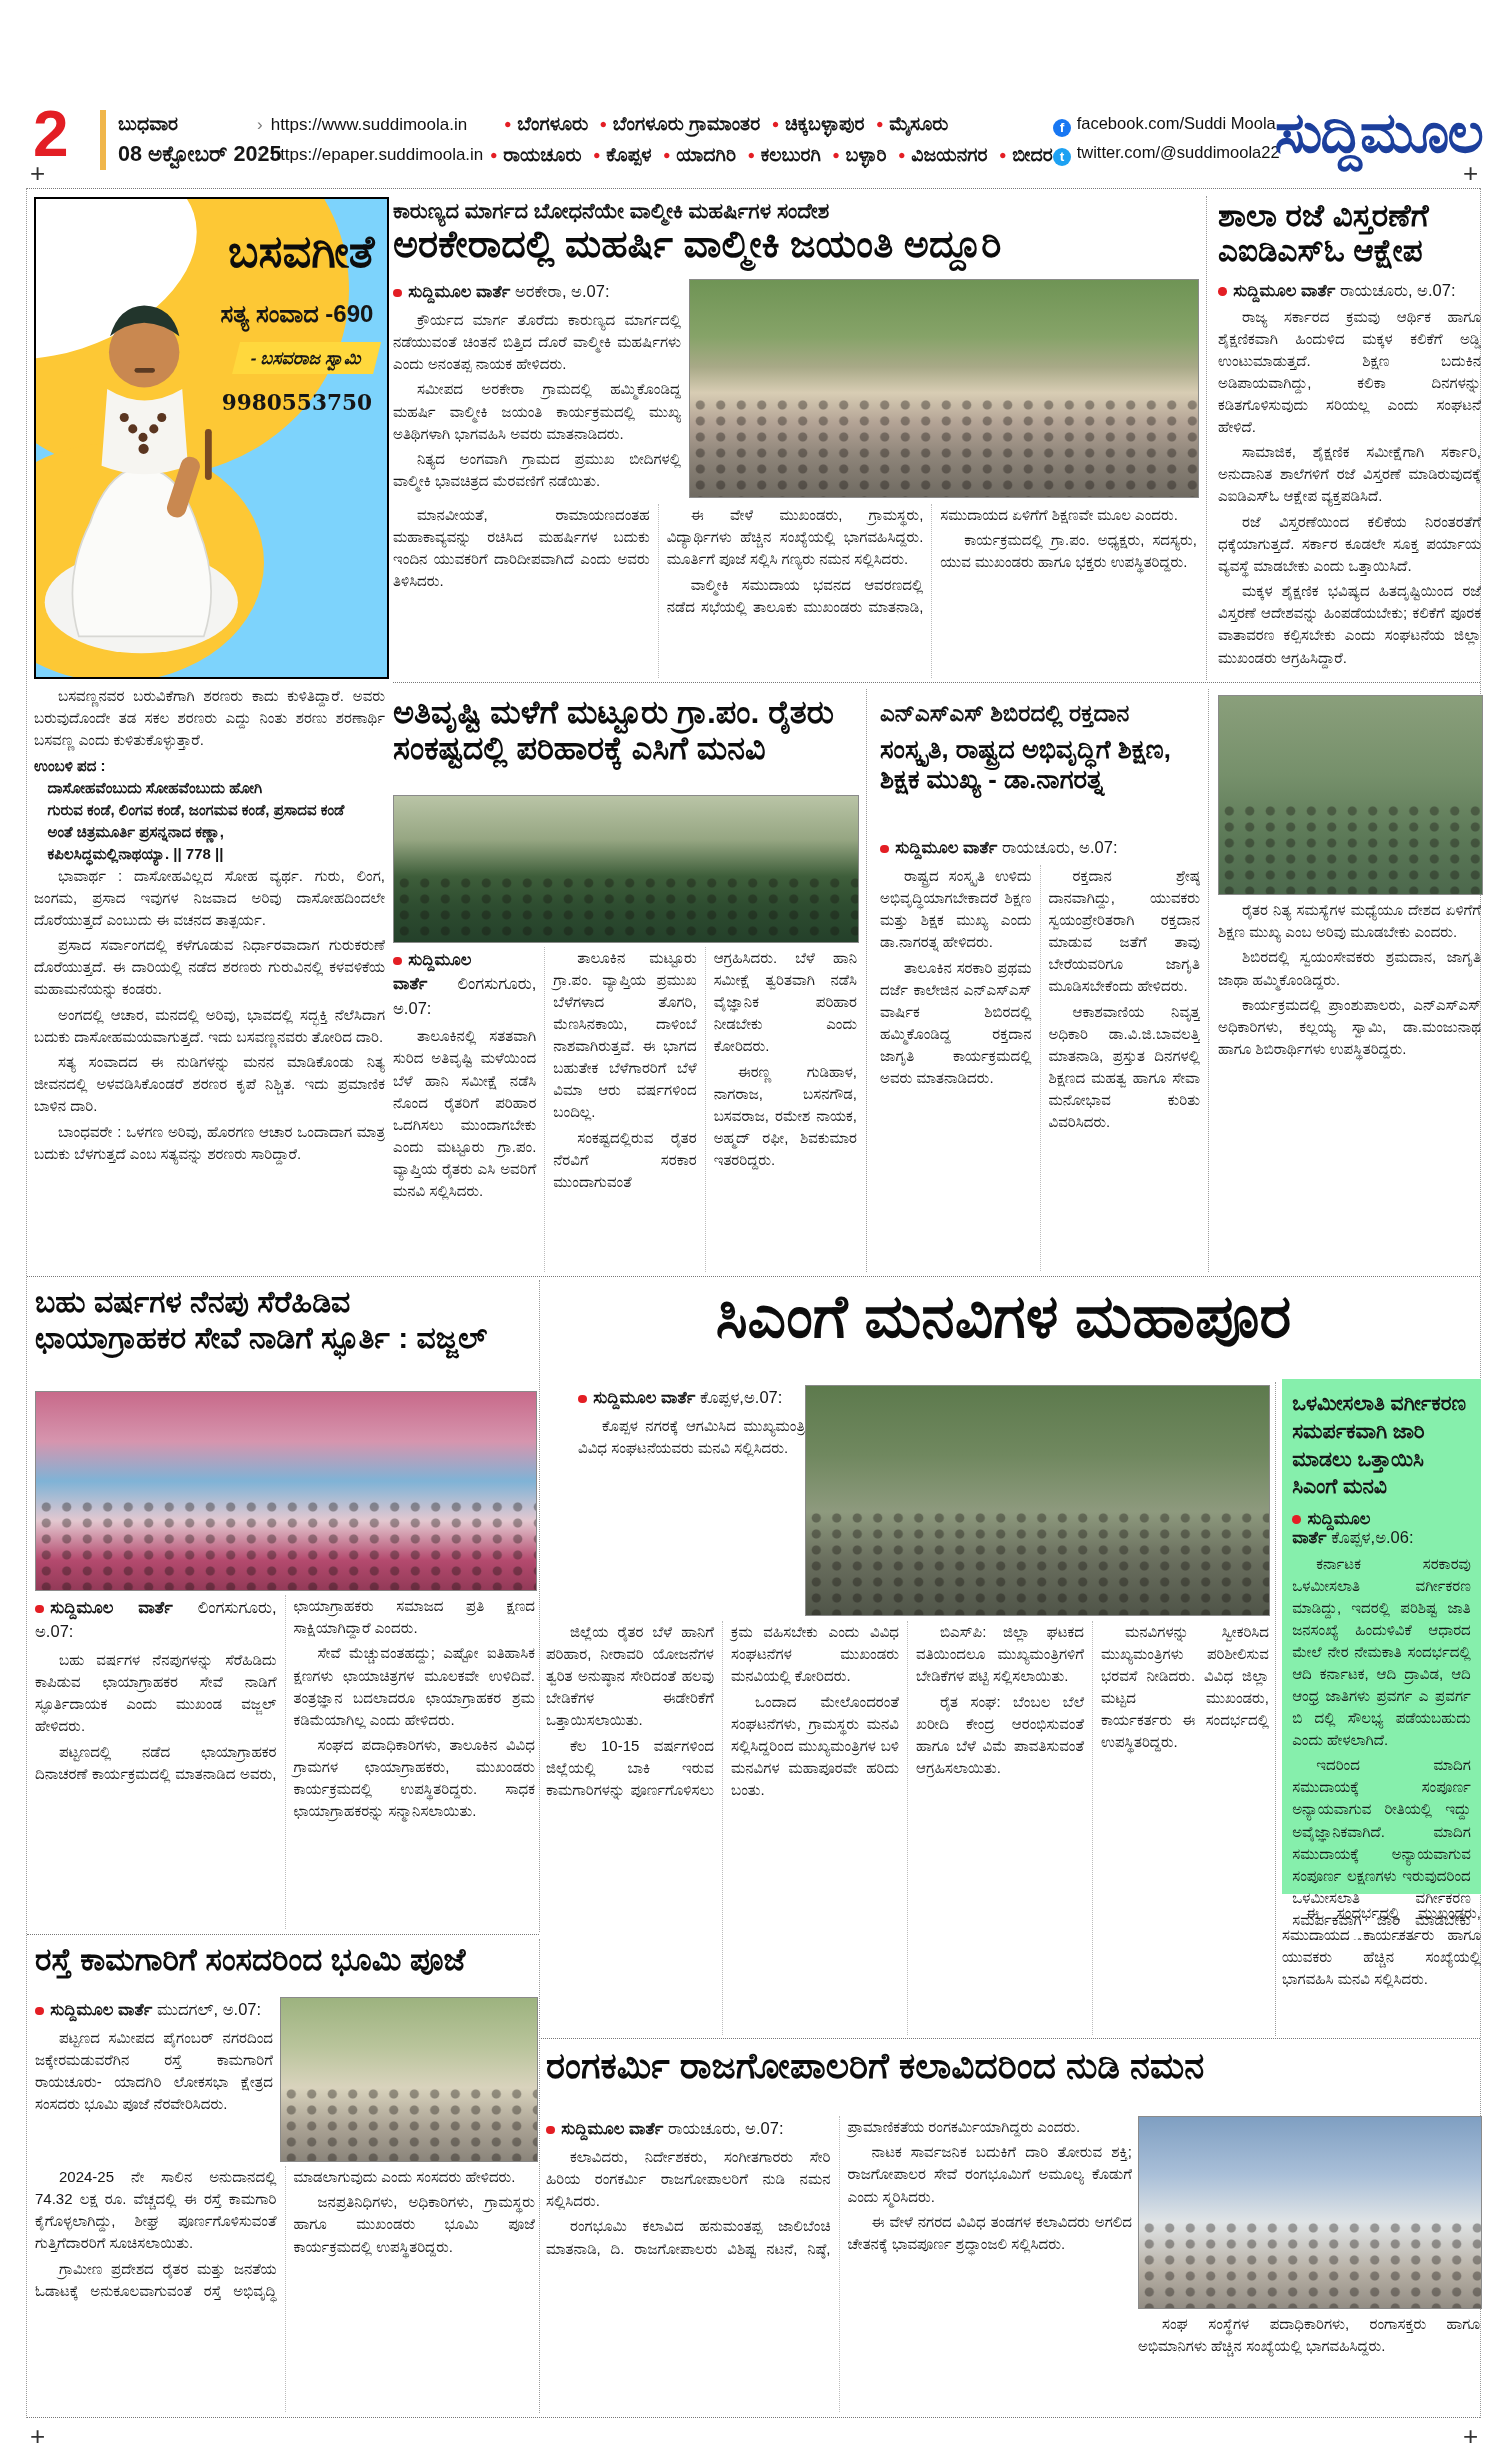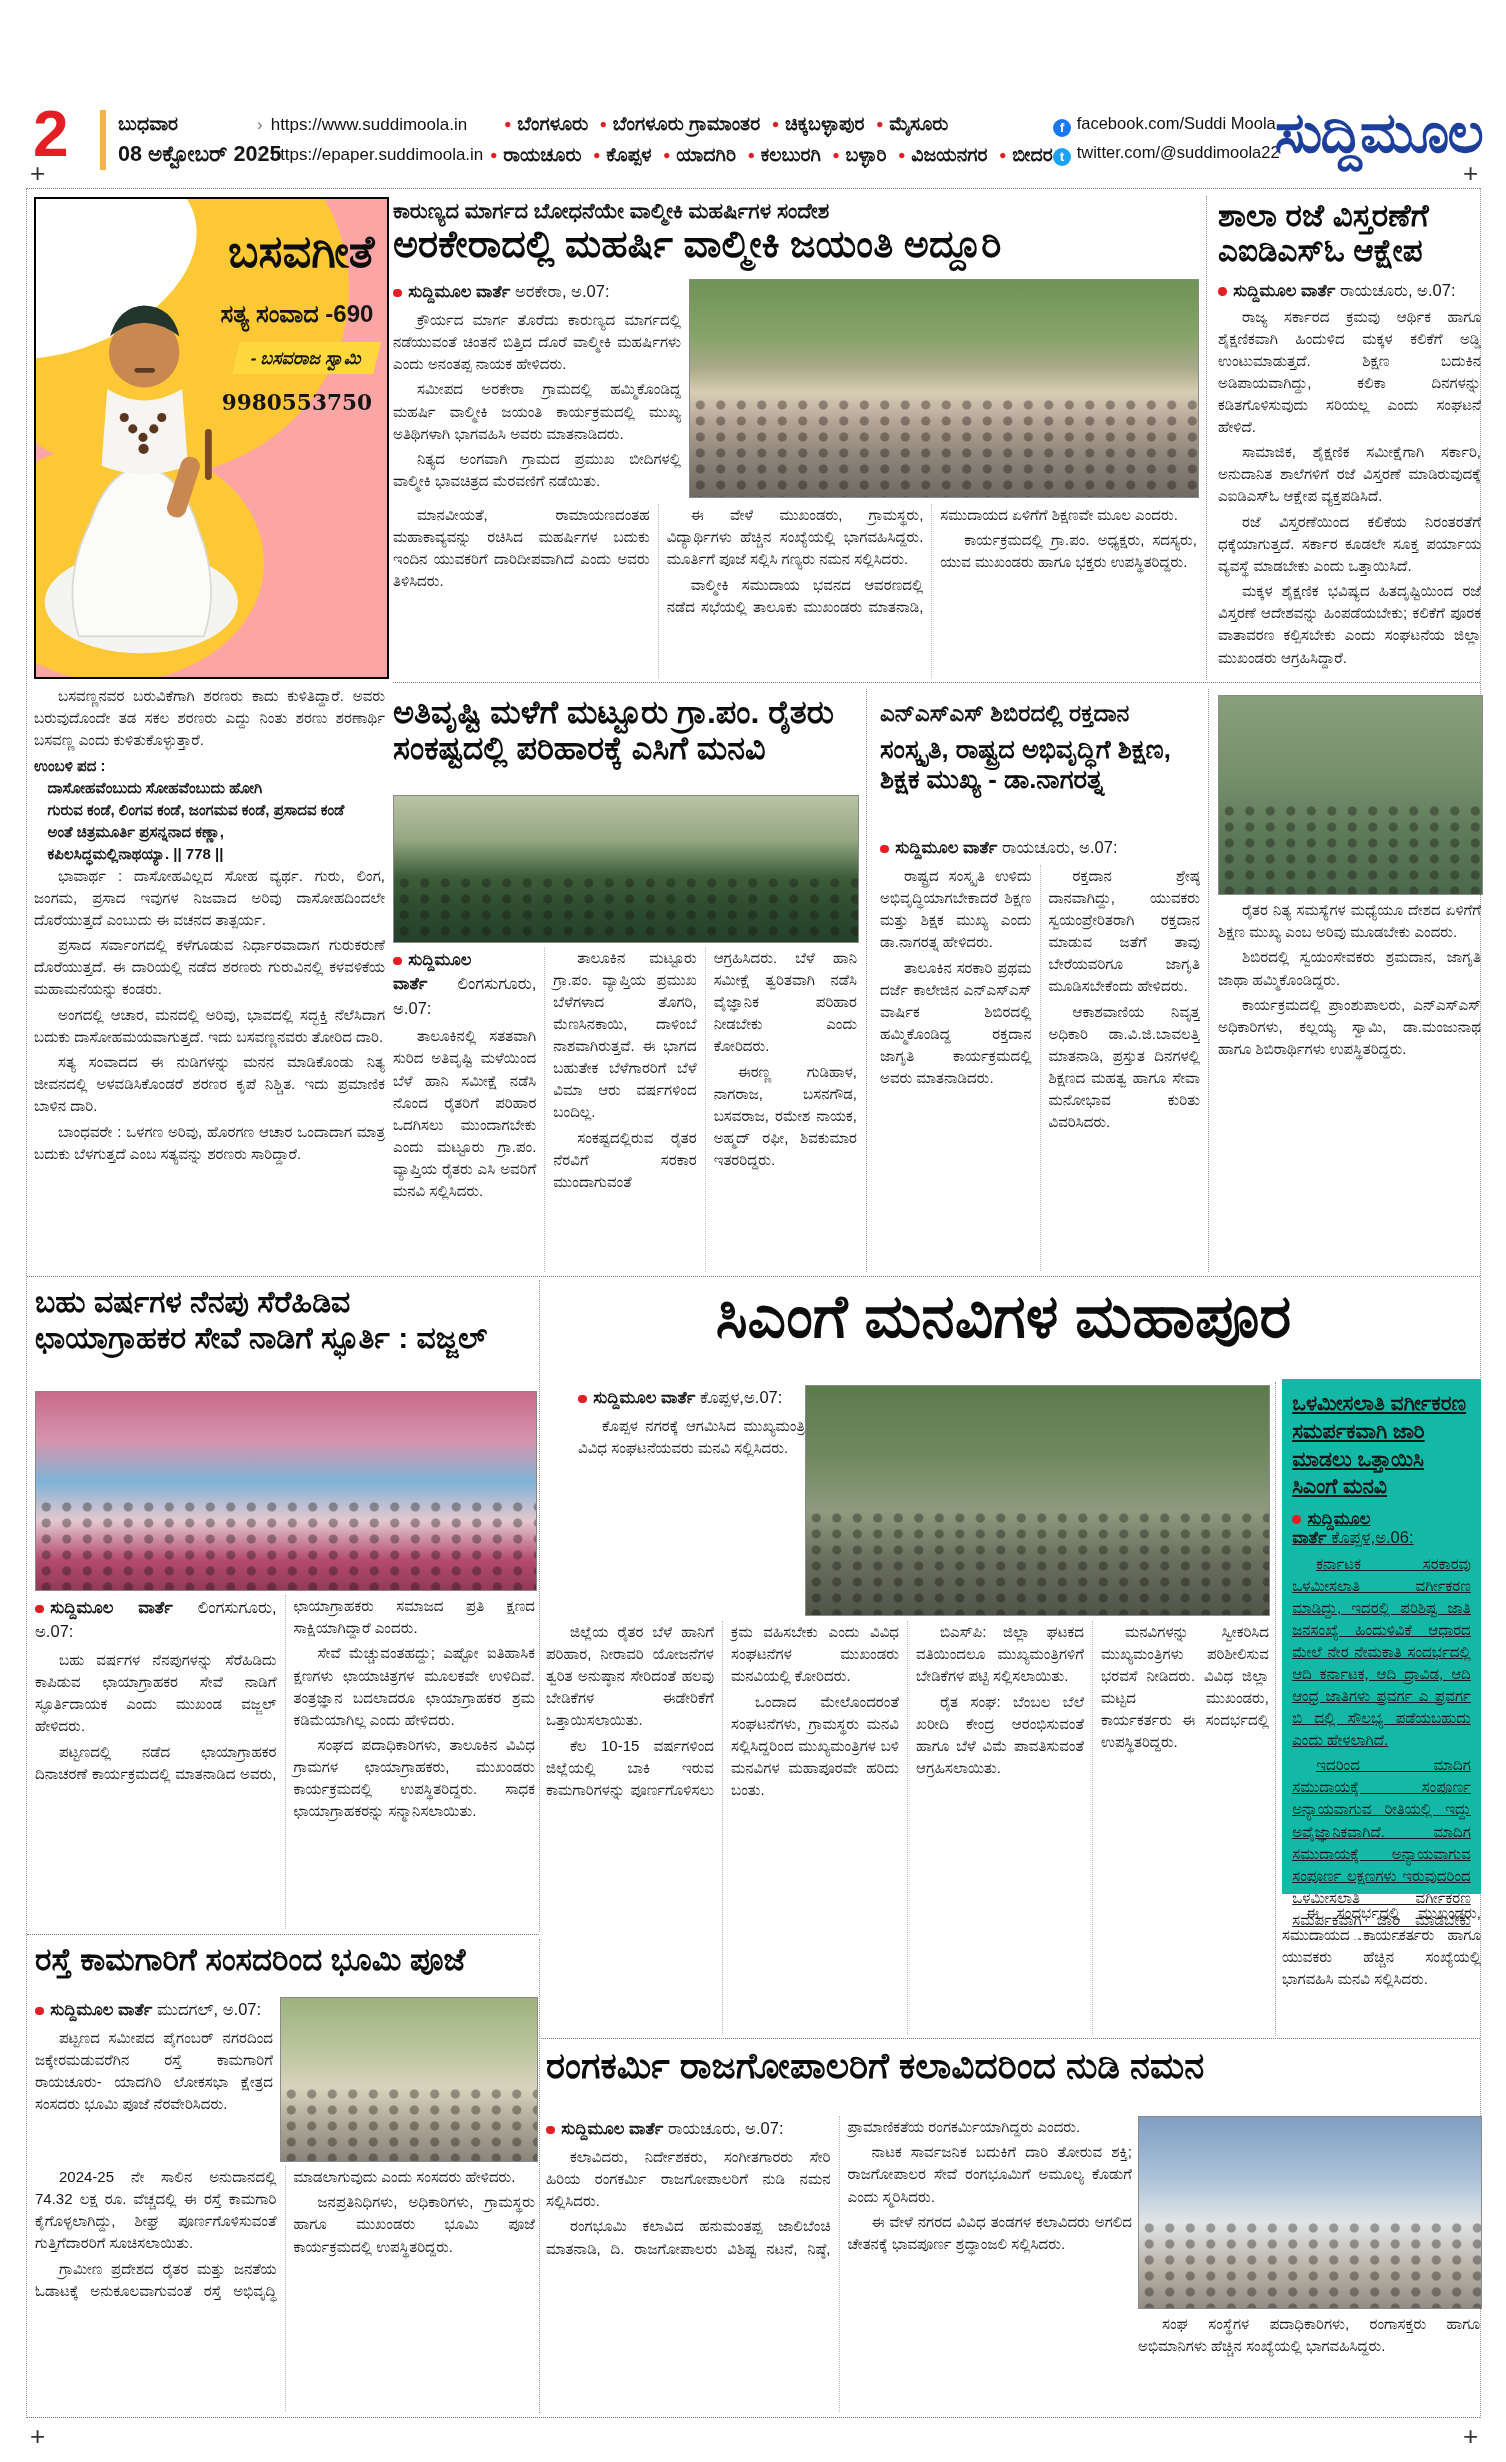--- a/index.html
+++ b/index.html
@@ -45,37 +45,37 @@
      background-size:20.5px 16px;}
   .ph-event{background:linear-gradient(180deg,#6f9455 0,#86a368 26%,#a8a987 40%,#d8cdb4 52%,#b3a395 66%,#8c8378 82%,#6f6a61 100%);}
   .ph-table{background:linear-gradient(180deg,#b9c4a6 0,#96a682 30%,#3e5e3a 55%,#2e4d30 75%,#24402a 100%);}
   .ph-crowd2{background:linear-gradient(180deg,#8a9f7b 0,#76906b 40%,#5d7a58 70%,#4c684c 100%);}
   .ph-stage{background:linear-gradient(180deg,#c86a8a 0,#d695ae 25%,#7fb3d6 45%,#e3c8d0 65%,#b44a6e 85%,#933a58 100%);}
   .ph-crowd{background:linear-gradient(180deg,#5d7a4d 0,#70885f 30%,#8e9a7e 55%,#6b705f 75%,#4f5448 100%);}
   .ph-group{background:linear-gradient(180deg,#9db37f 0,#b9c49b 30%,#d9d3bd 55%,#a9a193 80%,#8b857b 100%);}
   .ph-tribute{background:linear-gradient(180deg,#7f9fc2 0,#a9bfd8 30%,#e0e4e6 55%,#b8b1a6 80%,#938d84 100%);}
   
   .bbox{position:absolute;left:34px;top:197px;width:351px;height:478px;border:2.3px solid #000;
-        background:#fca5a5;overflow:hidden;}
+        background:#7dd3fc;overflow:hidden;}
   .blob{position:absolute;left:-85px;top:-97px;width:398px;height:375px;border-radius:50%;background:#fdc835;}
   .blob2{position:absolute;left:-68px;top:244px;width:296px;height:239px;border-radius:50%;background:#fdc835;}
   .swoosh{position:absolute;left:-131px;top:-34px;width:296px;height:188px;border-radius:50%;
           background:#fff;transform:rotate(-18deg);}
   .btitle{position:absolute;right:12.5px;top:27px;font-size:45px;font-weight:900;color:#0d0d0d;}
   .bseries{position:absolute;right:13.6px;top:101px;font-size:24px;font-weight:800;}
   .bribbon{position:absolute;right:10.2px;top:143px;background:#ffd83d;transform:skewX(-14deg);
            padding:5.7px 15px;font-size:17.6px;font-weight:800;}
   .bphone{position:absolute;right:15px;top:191px;font-size:21.6px;font-weight:800;
           font-family:"DejaVu Serif",serif;}
   .bfig{position:absolute;left:3.4px;top:85px;}
   .btext{position:absolute;left:34px;top:685px;width:351px;height:588px;}
   .vachana-line{display:block;font-weight:700;margin-left:13.6px;}
   .vlead{font-weight:800;}
   
-  .peach{background:#14b8a6;text-decoration:underline;}
+  .peach{background:#86efac;}
   .hlbox{font-size:20.5px;font-weight:800;line-height:1.35;margin-bottom:9px;}
 </style>
 </head>
 <body>
 
 <div class="page">
 
   <span class="crop" style="left:30px;top:160px;">+</span>
   <span class="crop" style="left:1463px;top:160px;">+</span>
   <span class="crop" style="left:30px;top:2423px;">+</span>

